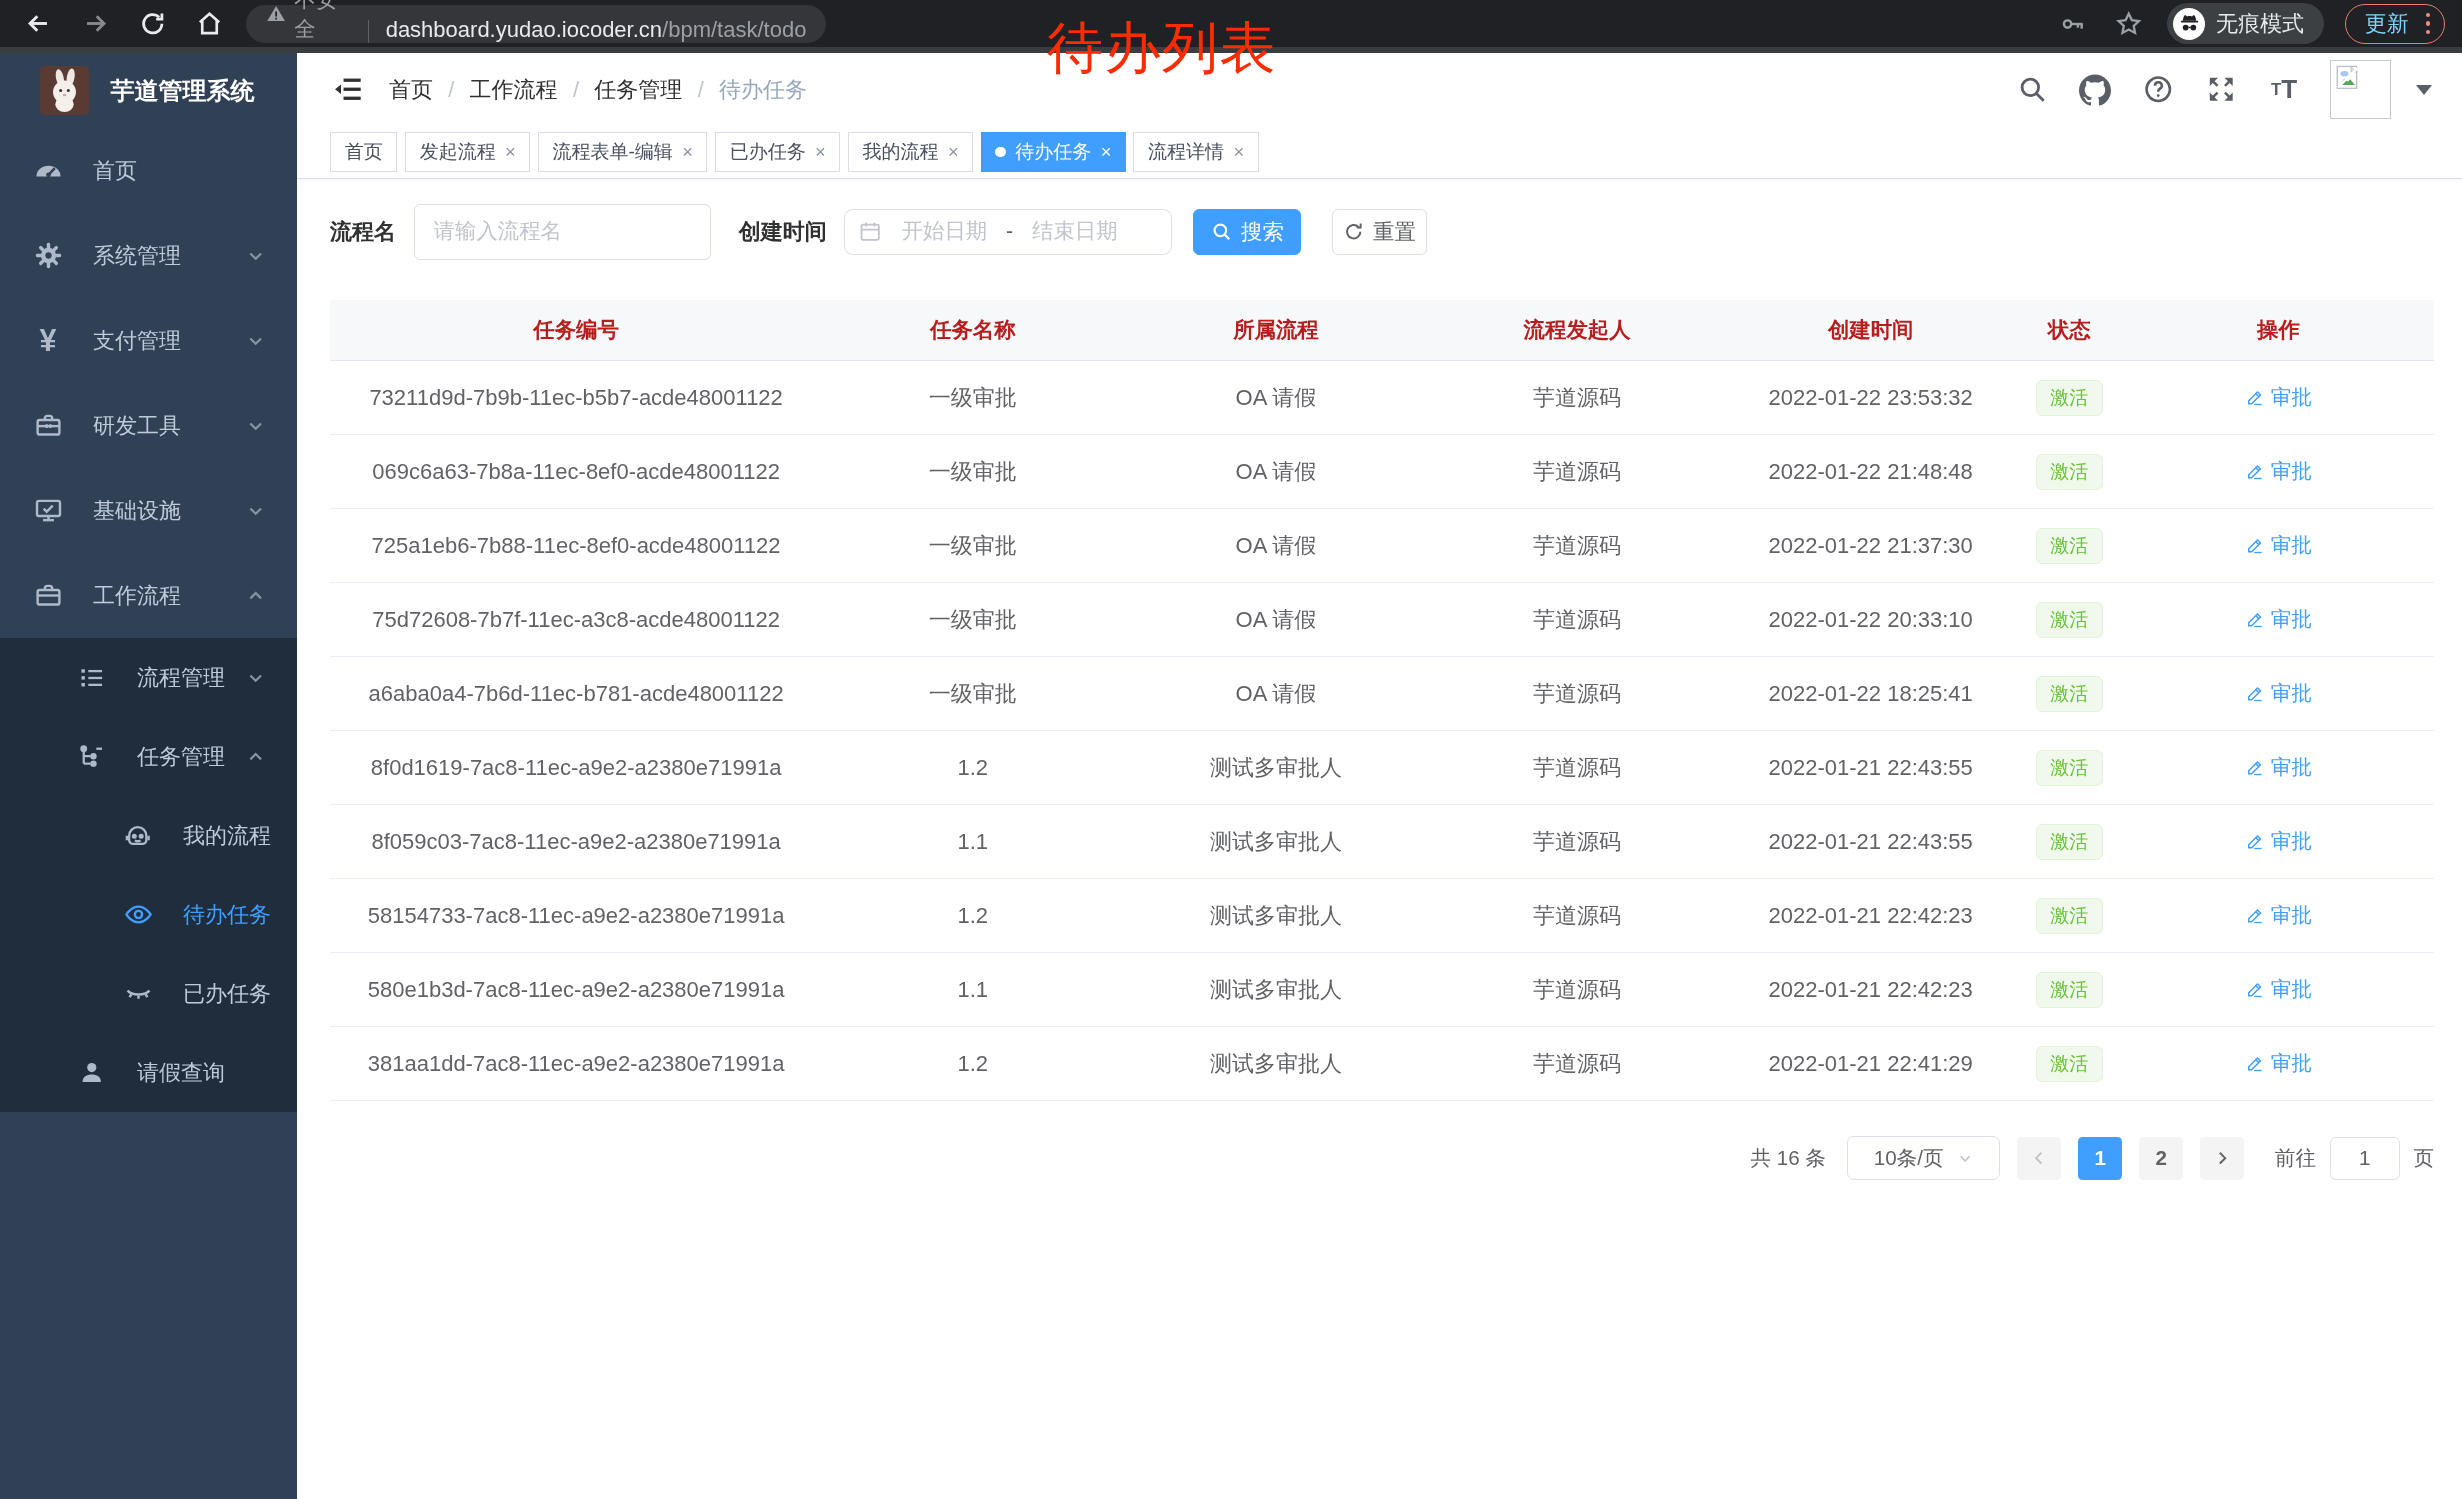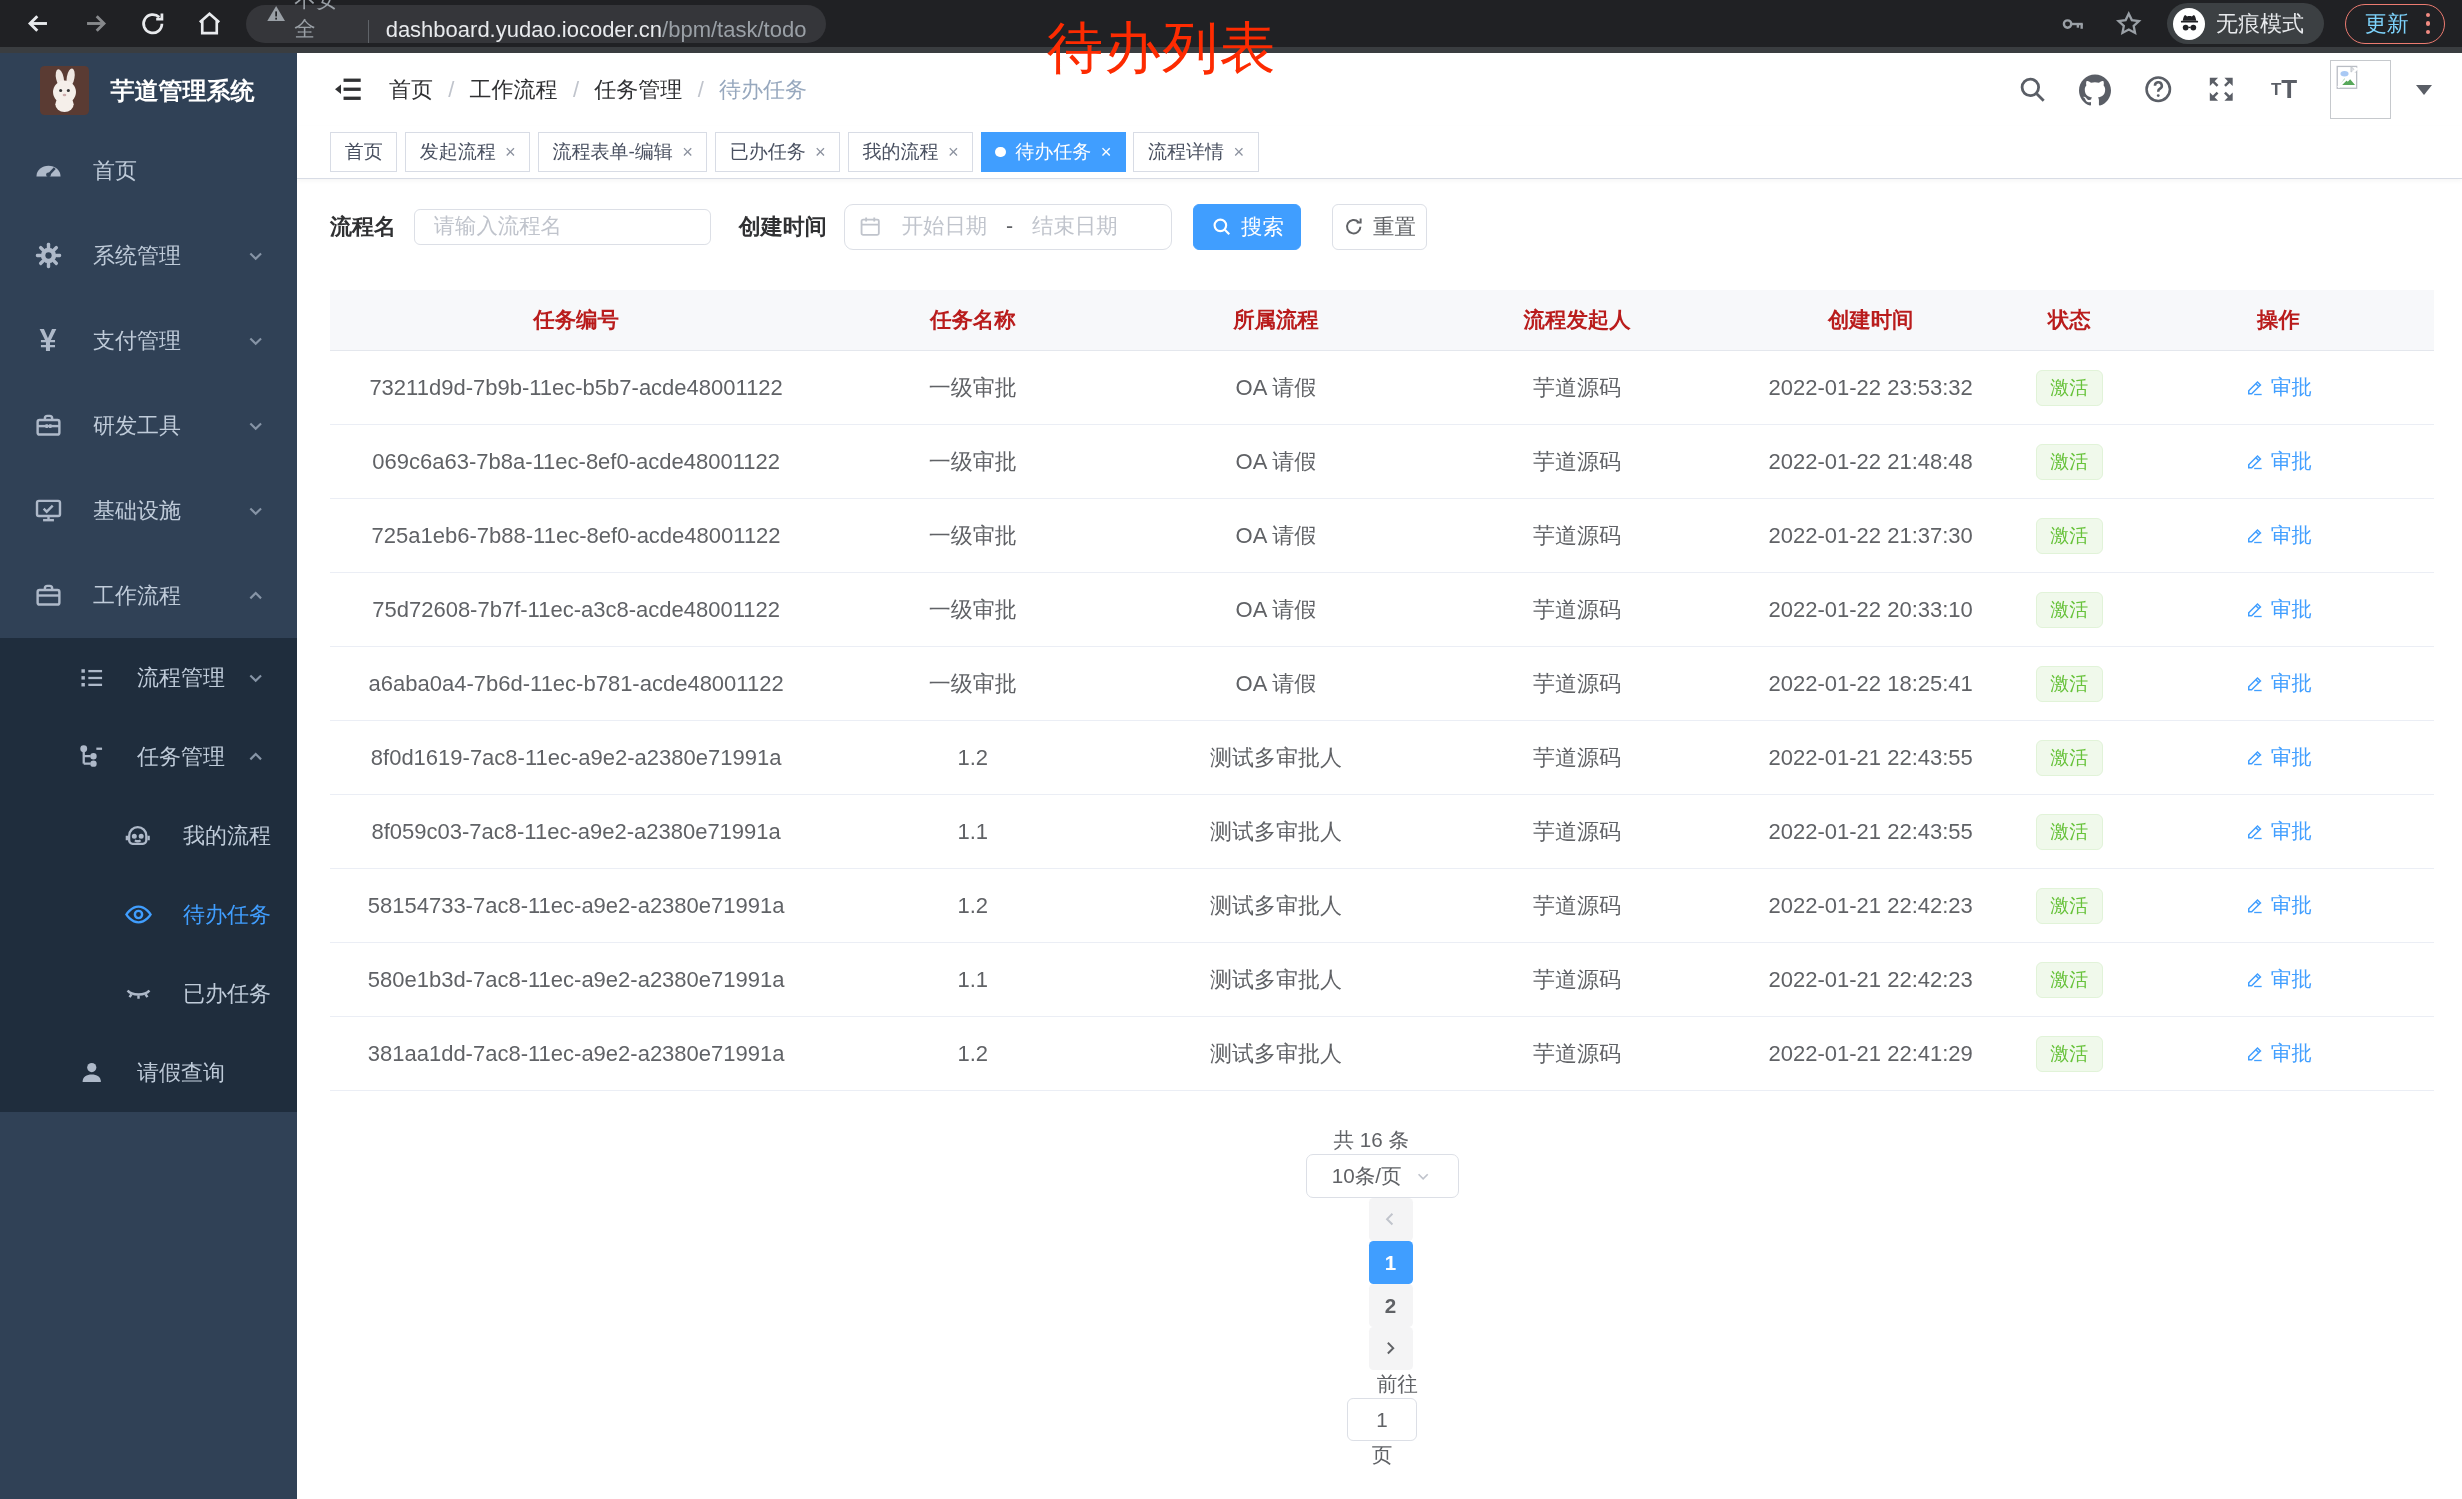--- a/index.html
+++ b/index.html
@@ -71,21 +71,21 @@
     background:#fff; color:#495060; font-size:19px; padding:0 13.7px; cursor:pointer; white-space:nowrap; }
   .tab .x { font-size:18.3px; color:#8d93a0; line-height:1; }
   .tab.active { background:#409eff; border-color:#409eff; color:#fff; }
   .tab.active::before { content:""; width:10.7px; height:10.7px; border-radius:50%; background:#fff; }
   .tab.active .x { color:#fff; }
 
   
   .main { flex:1; padding:23px 30.5px 0 33px; }
   .filters { display:flex; align-items:center; margin-top:1.5px; }
   .f-label { font-size:22px; font-weight:bold; color:#303133; }
-  .name-input { width:297px; height:36px; border:1.5px solid #dcdfe6; border-radius:6.1px; margin-left:18.3px;
+  .name-input { width:297px; height:56px; border:1.5px solid #dcdfe6; border-radius:6.1px; margin-left:18.3px;
     font-size:21.4px; padding:0 18.3px; color:#606266; }
   .name-input::placeholder, .date-input::placeholder, .goto-input::placeholder { color:#c0c4cc; }
   .f-label.time { margin-left:27.5px; }
   .date-range { width:328px; height:46px; border:1.5px solid #dcdfe6; border-radius:9px; margin-left:17px;
     display:flex; align-items:center; padding:0 13.7px; gap:4.6px; color:#c0c4cc; }
   .date-input { border:none; outline:none; width:114px; font-size:21.4px; text-align:center; color:#606266; }
   .range-sep { color:#606266; font-size:21.4px; }
   .btn { height:46px; border-radius:6.1px; font-size:21.4px; display:inline-flex; align-items:center;
     justify-content:center; gap:9.2px; cursor:pointer;text-align:right; }
   .btn-primary { background:#409eff; border:1.5px solid #409eff; color:#fff; width:108px; margin-left:21.4px; }
@@ -95,21 +95,21 @@
   .grid th { height:61px; background:#f7f8fa; color:#b91c1c; font-size:21.4px; font-weight:bold;
     text-align:center; border-bottom:1.5px solid #e4e7ed; }
   .grid td { height:74px; text-align:center; font-size:22px; color:#606266;
     border-bottom:1.5px solid #ebeef5; background:#fff; }
   .badge { display:inline-block; background:#f0f9eb; border:1.5px solid #e1f3d8; color:#67c23a;
     border-radius:6.1px; font-size:19px; padding:7.6px 13.7px; line-height:1; }
   .approve { color:#409eff; font-size:20.6px; text-decoration:none; display:inline-flex; align-items:center;
     gap:6.1px; cursor:pointer; }
 
   .pager { display:flex; align-items:center; justify-content:flex-end; margin-top:35px; width:2104px;
-    font-size:20.6px; color:#606266; gap:0;flex-direction:column; }
+    font-size:20.6px; color:#606266; gap:0; }
   .pg-total { margin-right:21.4px; }
   .pg-size { width:153px; height:44px; border:1.5px solid #dcdfe6; border-radius:7px; display:flex;
     align-items:center; justify-content:center; gap:12.2px; color:#606266; cursor:pointer; }
   .pg-size .sel-chev { color:#c0c4cc; }
   .pg-btn { width:44px; height:43px; background:#f4f4f5; border-radius:4.6px; display:flex; align-items:center;
     justify-content:center; margin-left:17px; color:#606266; font-weight:bold; cursor:pointer; }
   .pg-btn.dis { color:#c0c4cc; }
   .pg-btn.page.active { background:#409eff; color:#fff; }
   .pg-goto { margin-left:30.5px; }
   .goto-input { width:70px; height:43px; border:1.5px solid #dcdfe6; border-radius:6.1px; text-align:center;

